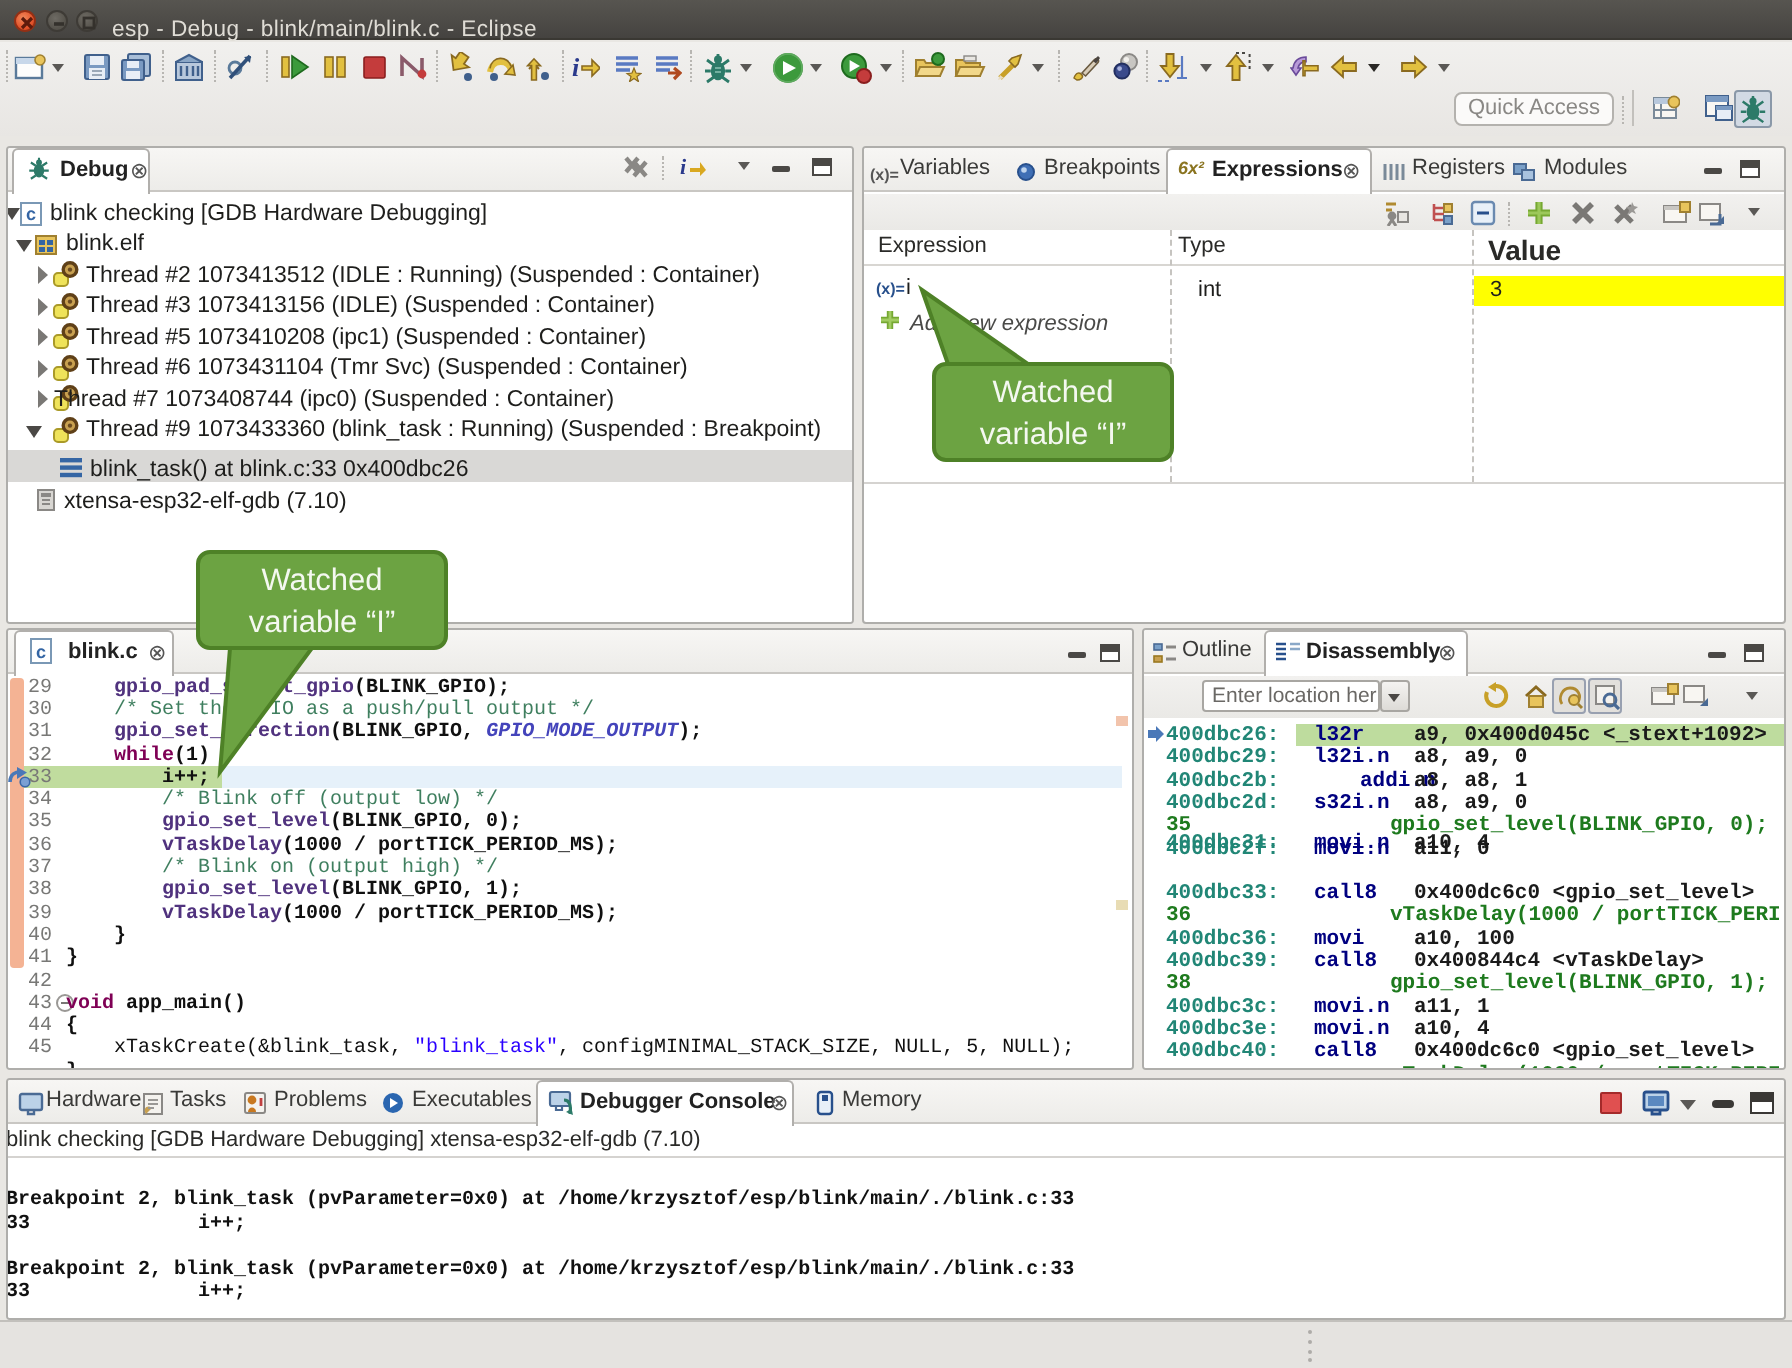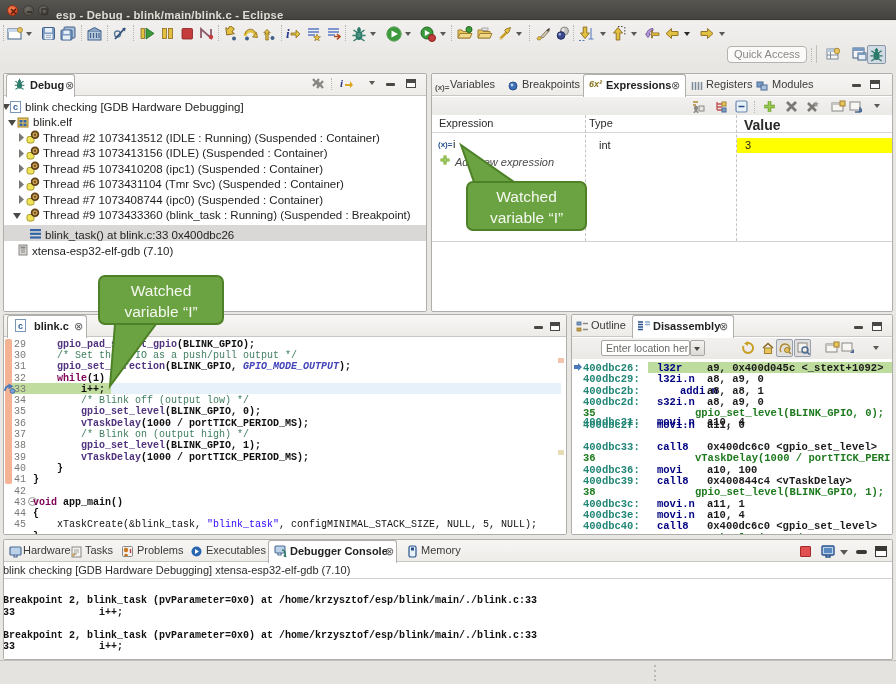--- a/index.html
+++ b/index.html
@@ -5,21 +5,21 @@
 * { margin:0; padding:0; box-sizing:border-box; }
 html,body { width:896px; height:684px; overflow:hidden; }
 body { font-family:"Liberation Sans", sans-serif; background:#E9E7E3; position:relative; }
 #app { position:absolute; left:0; top:0; width:896px; height:684px; }
 .abs { position:absolute; }
 
 
 #titlebar { position:absolute; left:0; top:0; width:896px; height:20px;
   background:linear-gradient(#575550,#454340); border-bottom:1px solid #3A3833; }
 .winbtn { position:absolute; top:5px; width:11px; height:11px; border-radius:50%; }
-#title-text { position:absolute; left:56px; top:9px; font-size:11.3px; font-weight:bold; color:#DFDCD5; letter-spacing:0.2px; }
+#title-text { position:absolute; left:56px; top:9px; font-size:11.3px; font-weight:normal; color:#DFDCD5; letter-spacing:0.2px; }
 
 
 #toolbar { position:absolute; left:0; top:21px; width:896px; height:47px;
   background:linear-gradient(#F1F0EE,#E8E6E3); }
 .tbi { position:absolute; top:5px; }
 .dd { position:absolute; width:0; height:0; border-left:3.5px solid transparent; border-right:3.5px solid transparent; border-top:4px solid #5A5855; top:11px; }
 .tsep { position:absolute; top:4px; height:16px; border-left:1px dotted #B8B6B2; }
 #qa-box { position:absolute; left:727px; top:46px; width:80px; height:17px; background:#FBFAF9; border:1px solid #B4B2AE; border-radius:4px; font-size:11px; color:#8A8885; text-align:center; line-height:15px; }
 
 
@@ -366,21 +366,21 @@
     </div>
     <div class="trow" style="top:94px;">
       <svg class="tw" style="left:19px; top:4px;" width="6" height="9">
             <polygon points="1,0 6,4.5 1,9" fill="#7A7875"></polygon>
           </svg>
       <svg class="tw" style="left:27px; top:1px;" width="14" height="14">
             <rect x="1" y="6.5" width="7" height="6.5" rx="2" fill="#EFE35A" stroke="#AA9A28" stroke-width="1"></rect>
             <circle cx="9" cy="4.8" r="3.4" fill="#C8A050" stroke="#5F4018" stroke-width="1.7"></circle>
             <circle cx="9" cy="4.8" r="1.1" fill="#6A4A20"></circle>
           </svg>
-      <span class="tw" style="left:44px;">Thread #7 1073408744 (ipc0) (Suspended : Container)</span>
+      <span class="tw" style="left:28px;">Thread #7 1073408744 (ipc0) (Suspended : Container)</span>
     </div>
     <div class="trow" style="top:109.5px;">
       <svg class="tw" style="left:14px; top:5px;" width="8" height="8">
             <polygon points="0,1 8,1 4,7" fill="#4A4845"></polygon>
           </svg>
       <svg class="tw" style="left:27px; top:1px;" width="14" height="14">
             <rect x="1" y="6.5" width="7" height="6.5" rx="2" fill="#EFE35A" stroke="#AA9A28" stroke-width="1"></rect>
             <circle cx="9" cy="4.8" r="3.4" fill="#C8A050" stroke="#5F4018" stroke-width="1.7"></circle>
             <circle cx="9" cy="4.8" r="1.1" fill="#6A4A20"></circle>
           </svg>

